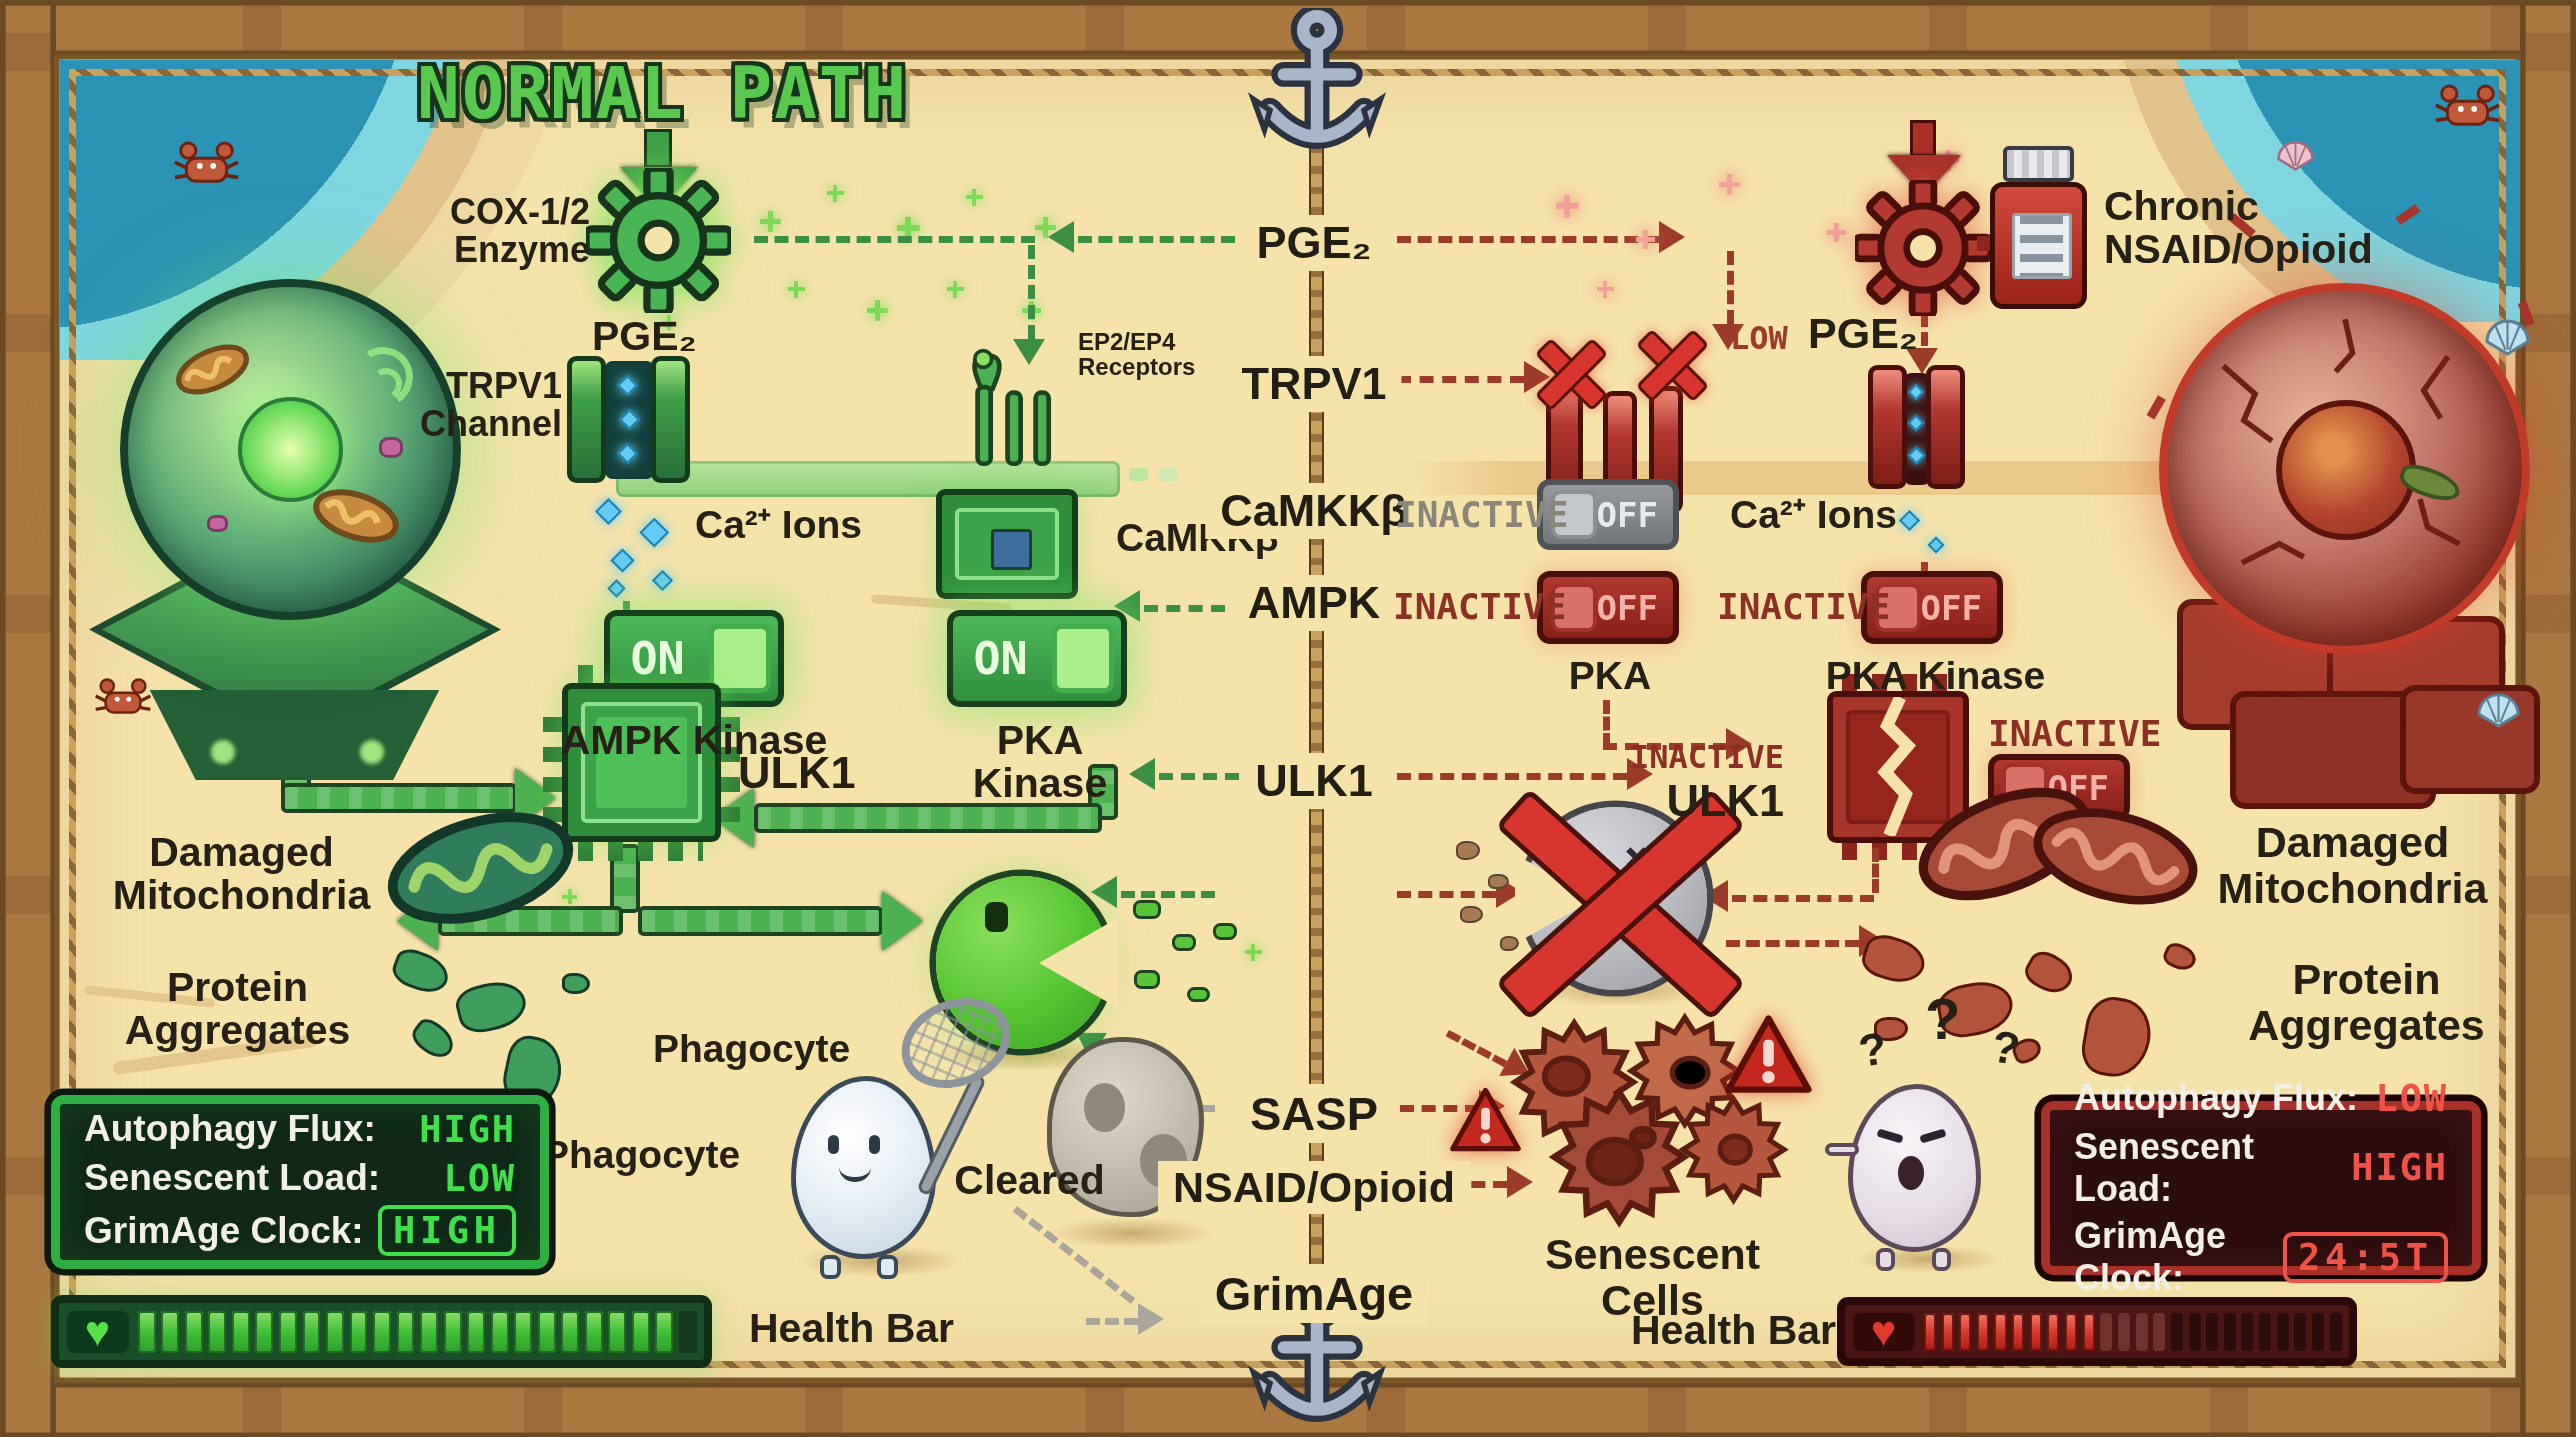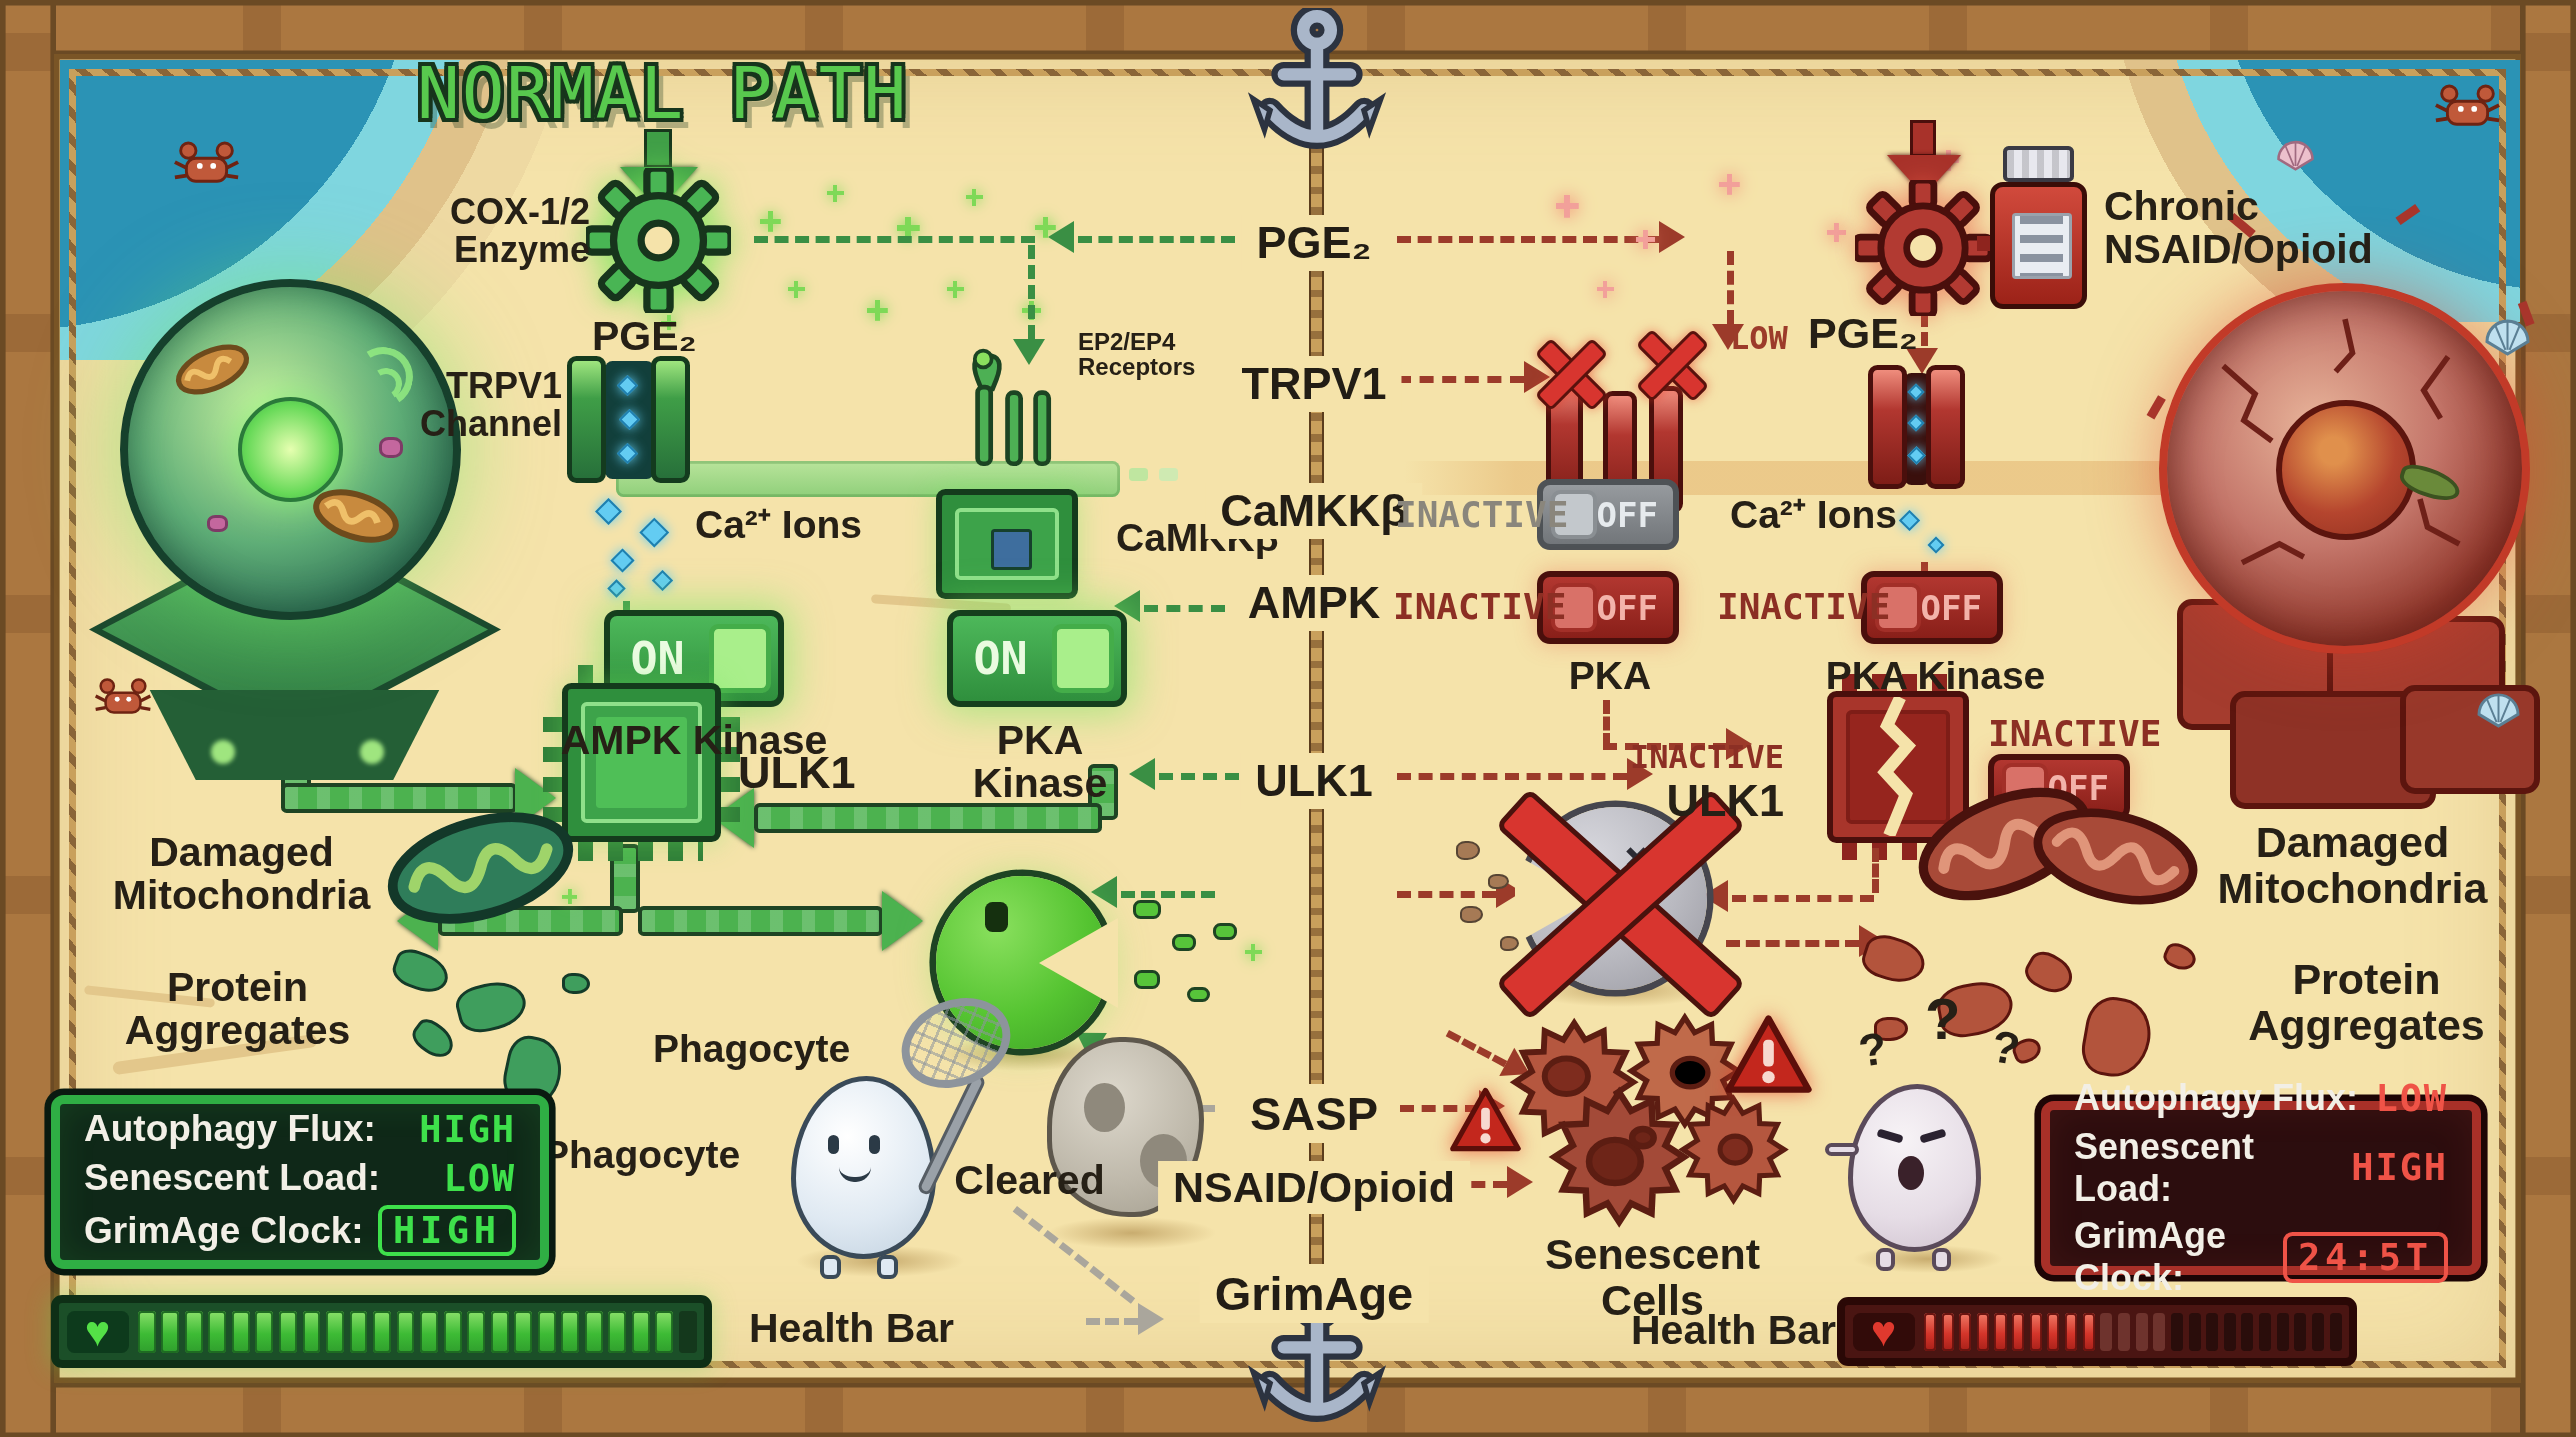--- a/index.html
+++ b/index.html
@@ -9,21 +9,21 @@
 
 .plank{position:absolute;background:repeating-linear-gradient(90deg,#ab7740 0 243px,#9c6a38 243px 281px),#a9743e;box-shadow:inset 0 0 0 5.6px #6b4a24}
 .plank.v{background:repeating-linear-gradient(0deg,#ab7740 0 243px,#9c6a38 243px 281px),#a9743e}
 .paper{position:absolute;left:54px;top:54px;width:2467px;height:1329px;background:#f5e3aa;box-shadow:inset 0 0 0 5.6px #7a5526, inset 0 0 112px rgba(170,120,50,.25)}
 .trim{position:absolute;left:69px;top:69px;width:2437px;height:1299px;border:7.5px solid transparent;border-image:repeating-linear-gradient(45deg,#c9a05c 0 11.2px,#8a6538 11.2px 19px) 8;pointer-events:none;z-index:2}
 .water{position:absolute;z-index:1}
 
 .lbl{position:absolute;font-weight:bold;color:#262016;line-height:1.06;white-space:pre-line;z-index:6}
 .ctr{text-align:center}.rt{text-align:right}
 .mono{font-family:"DejaVu Sans Mono",monospace}
-.title{position:absolute;font-family:"DejaVu Sans Mono",monospace;font-weight:normal;letter-spacing:1.9px;white-space:nowrap;z-index:6}
+.title{position:absolute;font-family:"DejaVu Sans Mono",monospace;font-weight:bold;letter-spacing:1.9px;white-space:nowrap;z-index:6}
 .title.gr{color:#58c94e;text-shadow:-3.7px 0 #17351c,3.7px 0 #17351c,0 -3.7px #17351c,0 3.7px #17351c,-3.7px -3.7px #17351c,3.7px 3.7px #17351c,-3.7px 3.7px #17351c,3.7px -3.7px #17351c,8.4px 10.3px 0 rgba(23,53,28,.3)}
 .title.rd{color:#d14a40;text-shadow:-3.7px 0 #4a0f0c,3.7px 0 #4a0f0c,0 -3.7px #4a0f0c,0 3.7px #4a0f0c,-3.7px -3.7px #4a0f0c,3.7px 3.7px #4a0f0c,-3.7px 3.7px #4a0f0c,3.7px -3.7px #4a0f0c,8.4px 10.3px 0 rgba(74,15,12,.3)}
 .cl{position:absolute;left:1314px;transform:translateX(-50%);font-weight:bold;color:#221d15;background:#f5e3aa;padding:1.9px 15px;white-space:nowrap;z-index:6}
 
 .dash-h{position:absolute;border-top:7.5px dashed;z-index:3}
 .dash-v{position:absolute;border-left:7.5px dashed;z-index:3}
 .c-g{border-color:#3a8f44}.c-r{border-color:#9c3b2a}.c-gy{border-color:#aaa69c}
 .ah{position:absolute;width:0;height:0;z-index:3}
 .ah-r{border-top:16px solid transparent;border-bottom:16px solid transparent;border-left:26px solid}
 .ah-l{border-top:16px solid transparent;border-bottom:16px solid transparent;border-right:26px solid}

